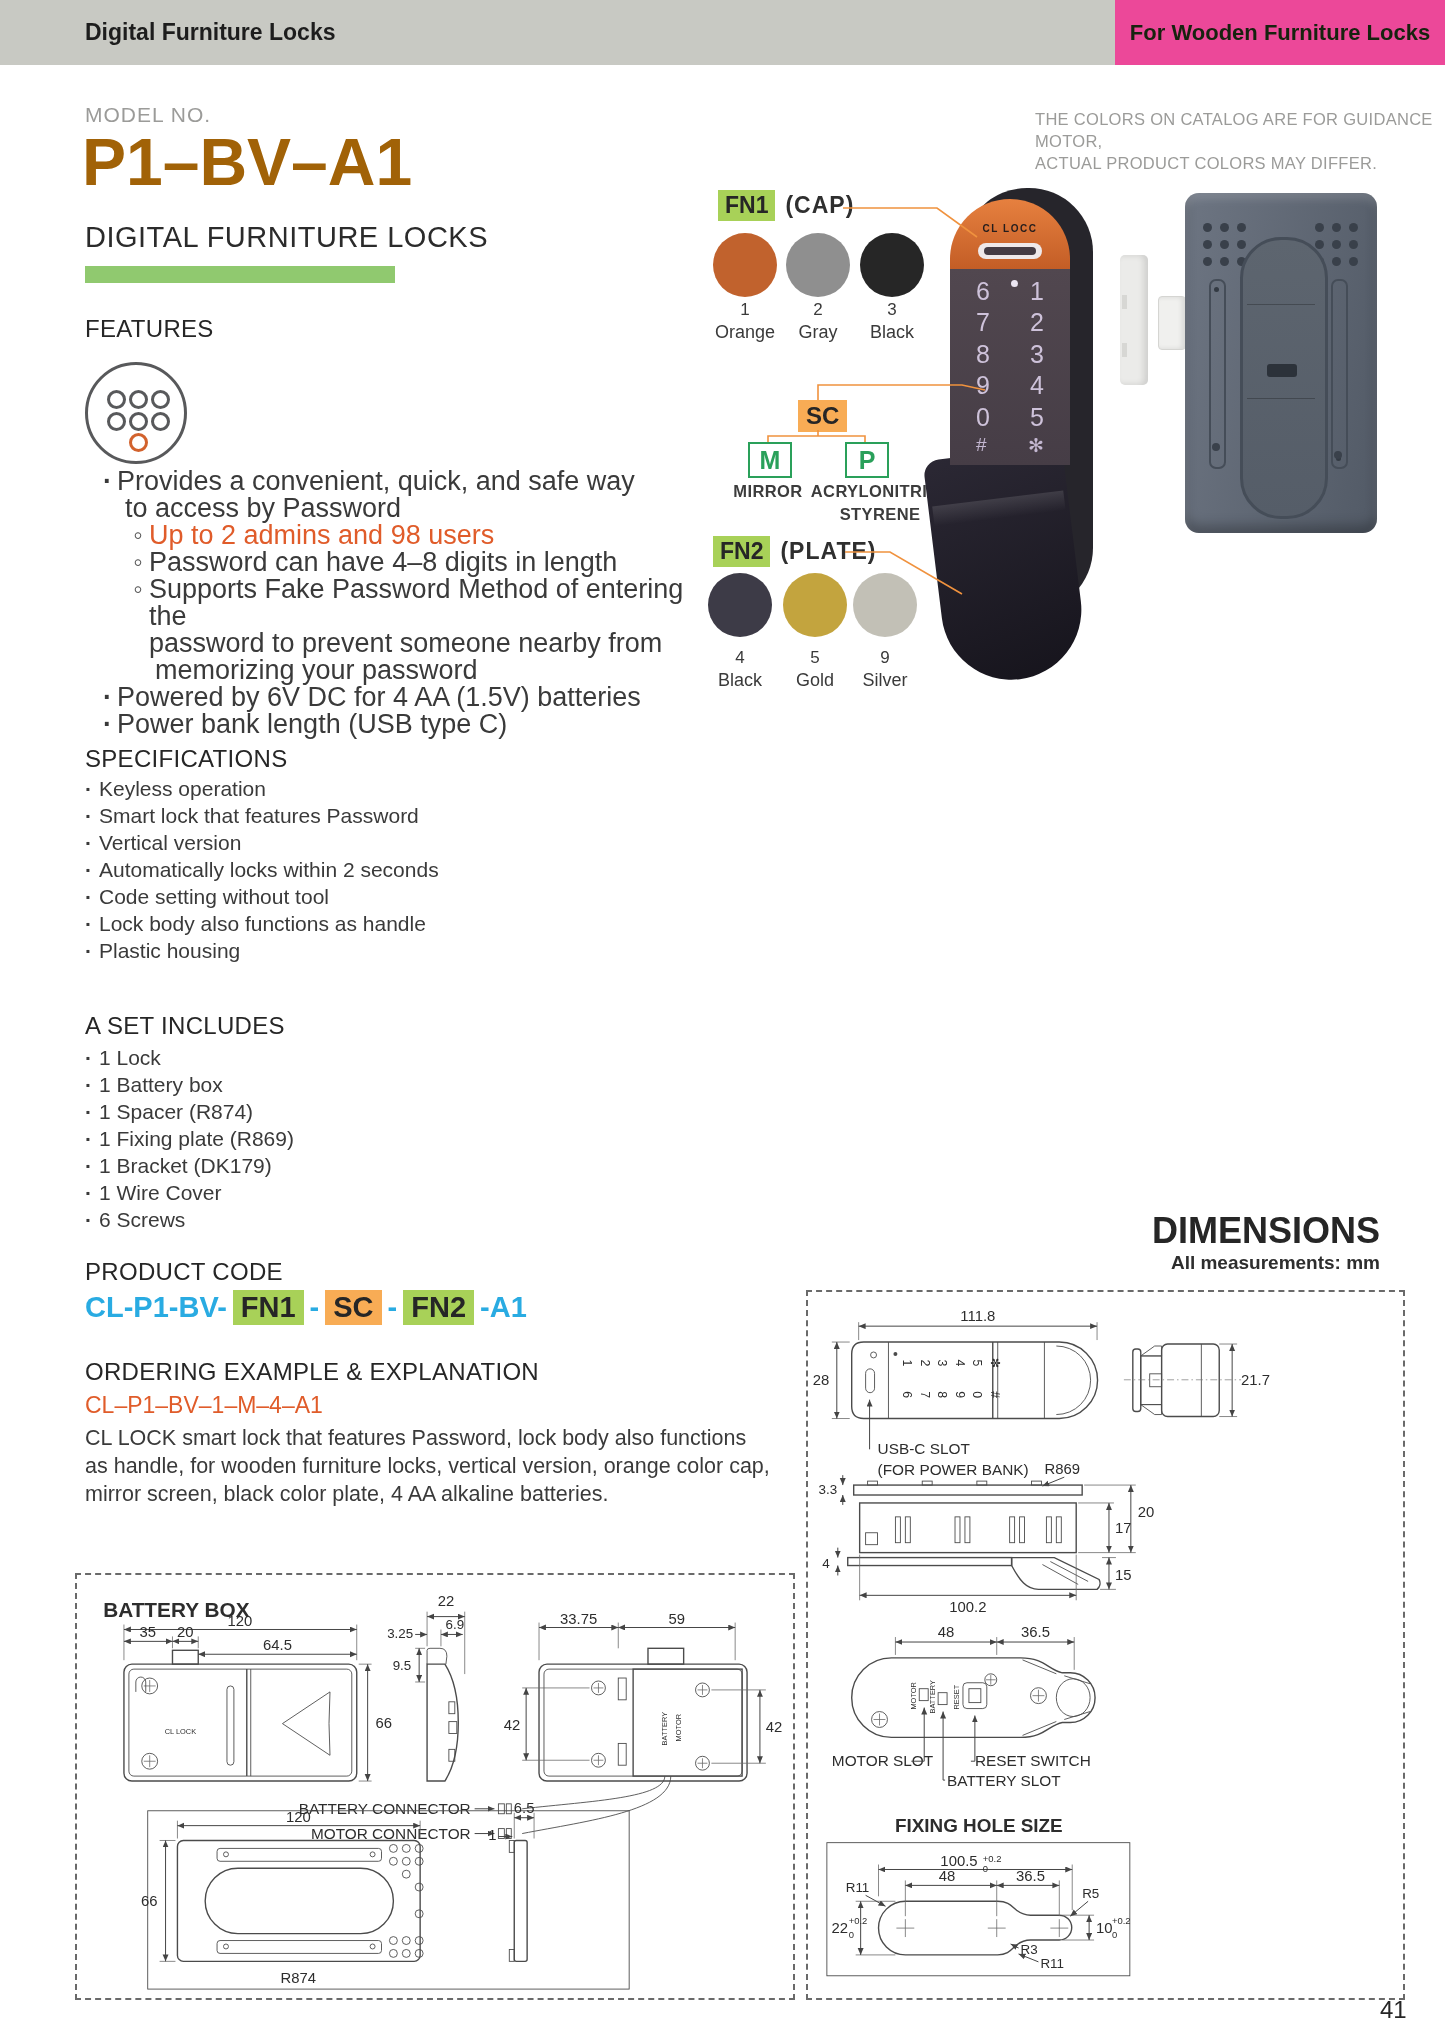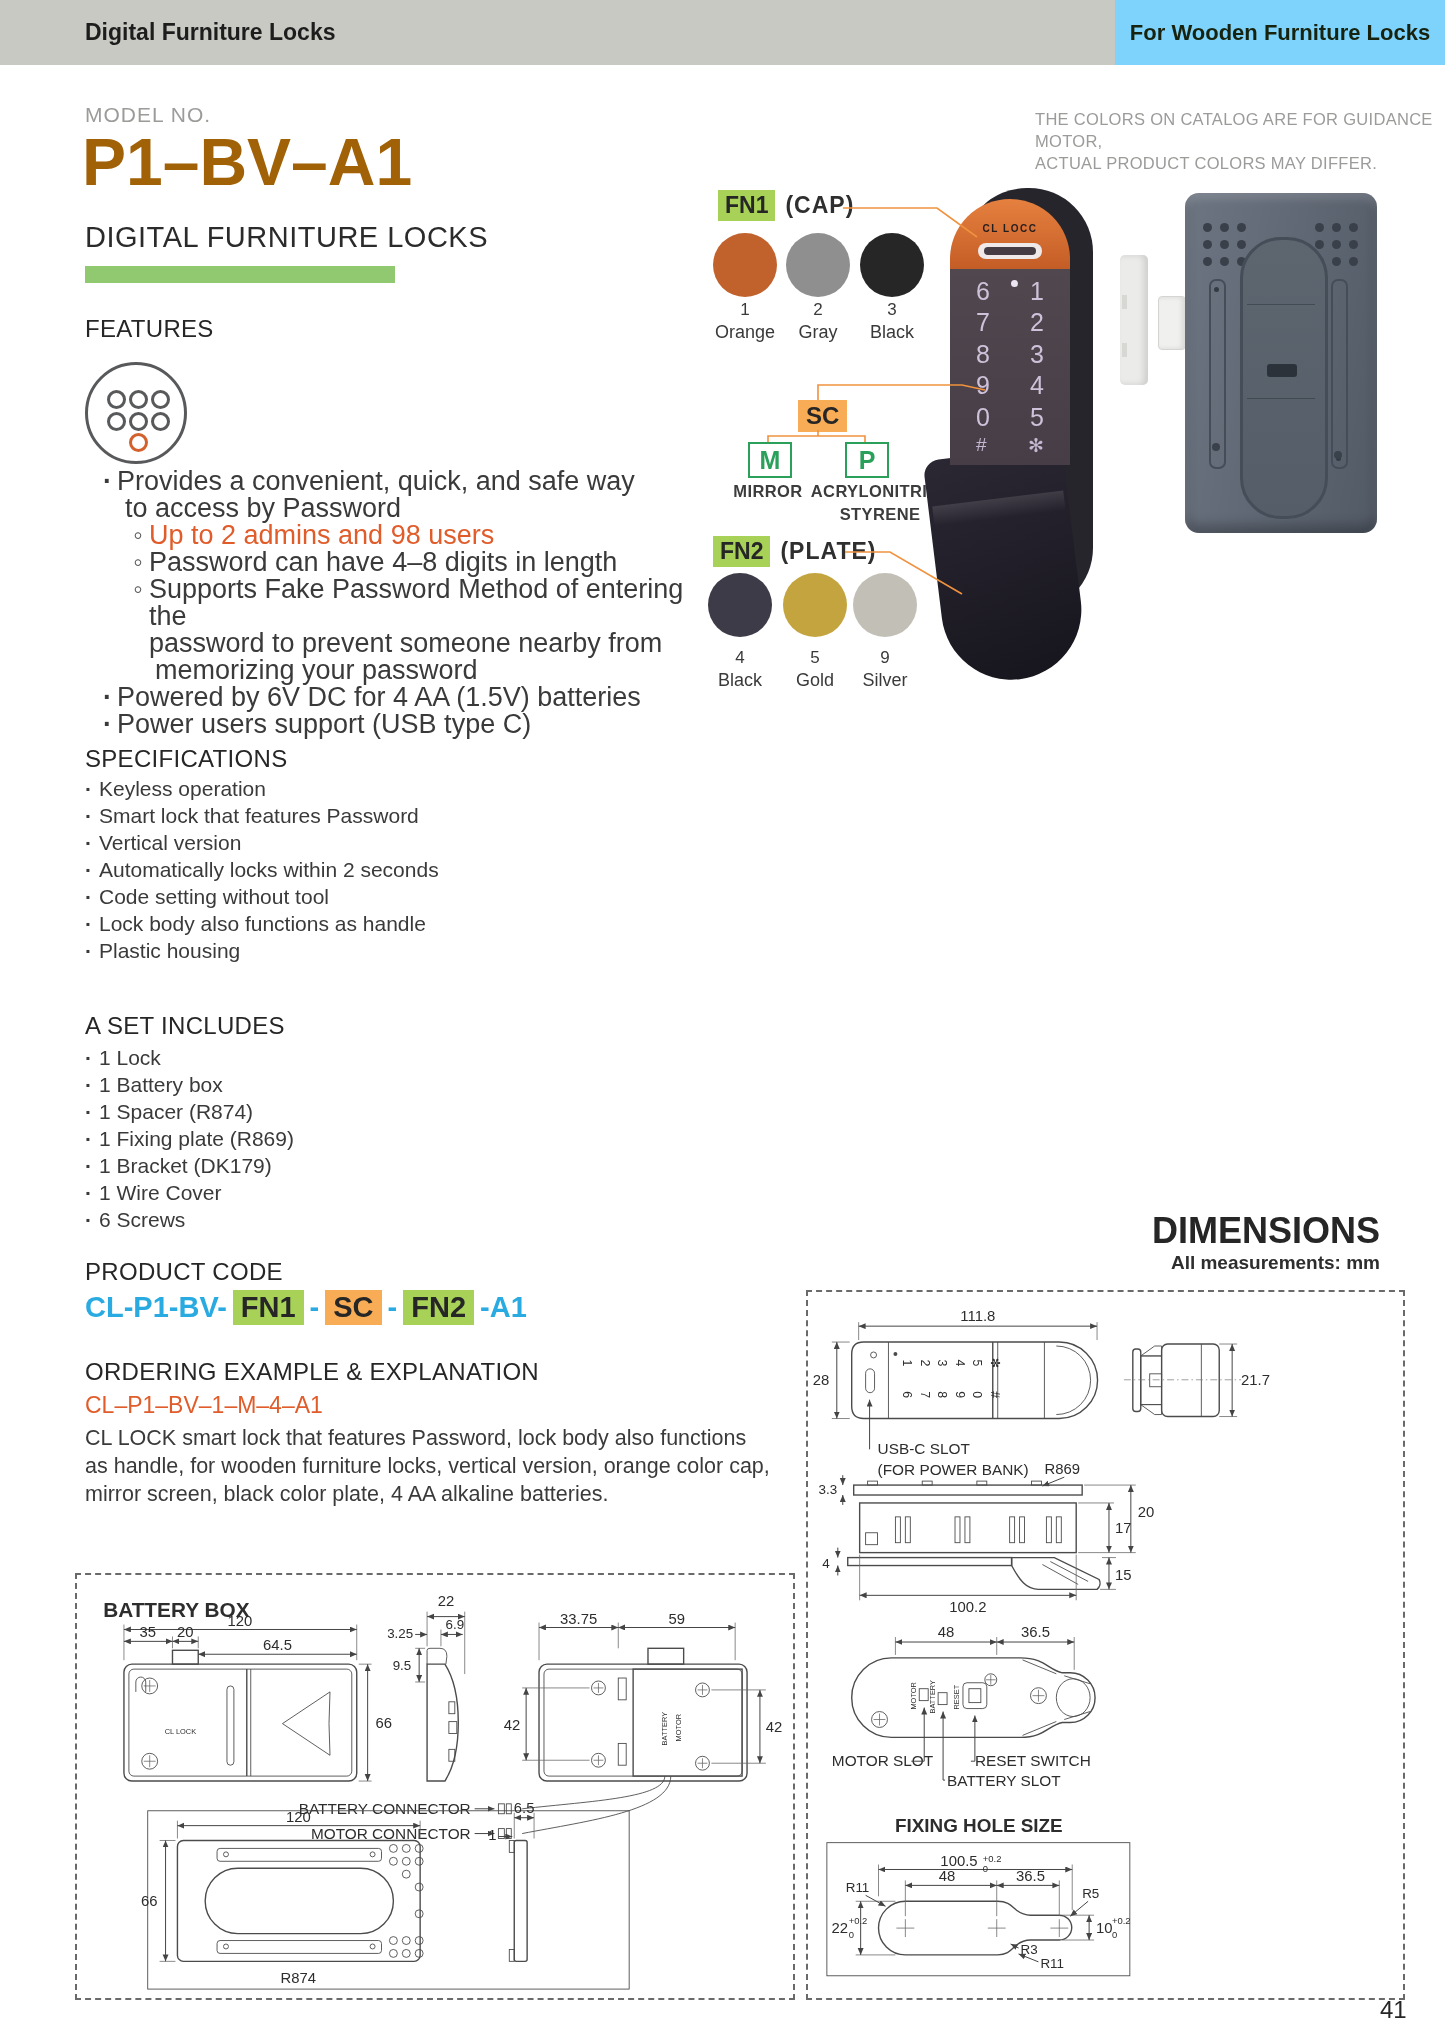--- a/index.html
+++ b/index.html
@@ -1,21 +1,21 @@
 <!DOCTYPE html>
 <html><head>
 <meta charset="utf-8">
 <style>
   html,body{margin:0;padding:0;background:#fff;}
   body{width:1445px;height:2043px;position:relative;font-family:"Liberation Sans",sans-serif;color:#333;overflow:hidden;}
   .abs{position:absolute;}
   
   .hdr{left:0;top:0;width:1445px;height:65px;background:#c8c9c3;}
   .hdr-left{left:85px;top:0;height:65px;line-height:65px;font-size:23px;font-weight:bold;color:#1d1d1d;}
-  .hdr-right{left:1115px;top:0;width:330px;height:65px;background:#7dd3fc;text-align:center;line-height:65px;font-size:22px;font-weight:600;color:#17230f;}
+  .hdr-right{left:1115px;top:0;width:330px;height:65px;background:#ec4899;text-align:center;line-height:65px;font-size:22px;font-weight:600;color:#17230f;}
   
   .model-label{left:85px;top:103px;font-size:21px;color:#9b9b99;letter-spacing:1px;}
   .model-code{left:82px;top:124px;font-size:66px;font-weight:800;color:#a16207;}
   .model-sub{left:85px;top:221px;font-size:29px;font-weight:500;color:#2b2b2b;letter-spacing:.5px;}
   .green-bar{left:85px;top:266px;width:310px;height:17px;background:#90c96f;}
   .h2{font-size:24px;font-weight:400;color:#262626;letter-spacing:.3px;}
   
   .kicon{left:85px;top:362px;width:96px;height:96px;border:3px solid #58595b;border-radius:50%;}
   .kd{position:absolute;width:13px;height:13px;border:3px solid #58595b;border-radius:50%;}
   .kd.o{border-color:#d2622d;}
@@ -129,21 +129,21 @@
 </div>
 <div class="abs flist">
   <div class="fl">Provides a convenient, quick, and safe way</div>
   <div class="fl cont1">to access by Password</div>
   <div class="fl sub orange">Up to 2 admins and 98 users</div>
   <div class="fl sub">Password can have 4–8 digits in length</div>
   <div class="fl sub">Supports Fake Password Method of entering the</div>
   <div class="fl cont">password to prevent someone nearby from</div>
   <div class="fl cont2">memorizing your password</div>
   <div class="fl">Powered by 6V DC for 4 AA (1.5V) batteries</div>
-  <div class="fl">Power users support (USB type C)</div>
+  <div class="fl">Power bank length (USB type C)</div>
 </div>
 
 <div class="abs h2" style="left:85px;top:745px;">SPECIFICATIONS</div>
 <div class="abs plist" style="left:85px;top:775px;">
   <div class="pl">Keyless operation</div>
   <div class="pl">Smart lock that features Password</div>
   <div class="pl">Vertical version</div>
   <div class="pl">Automatically locks within 2 seconds</div>
   <div class="pl">Code setting without tool</div>
   <div class="pl">Lock body also functions as handle</div>

